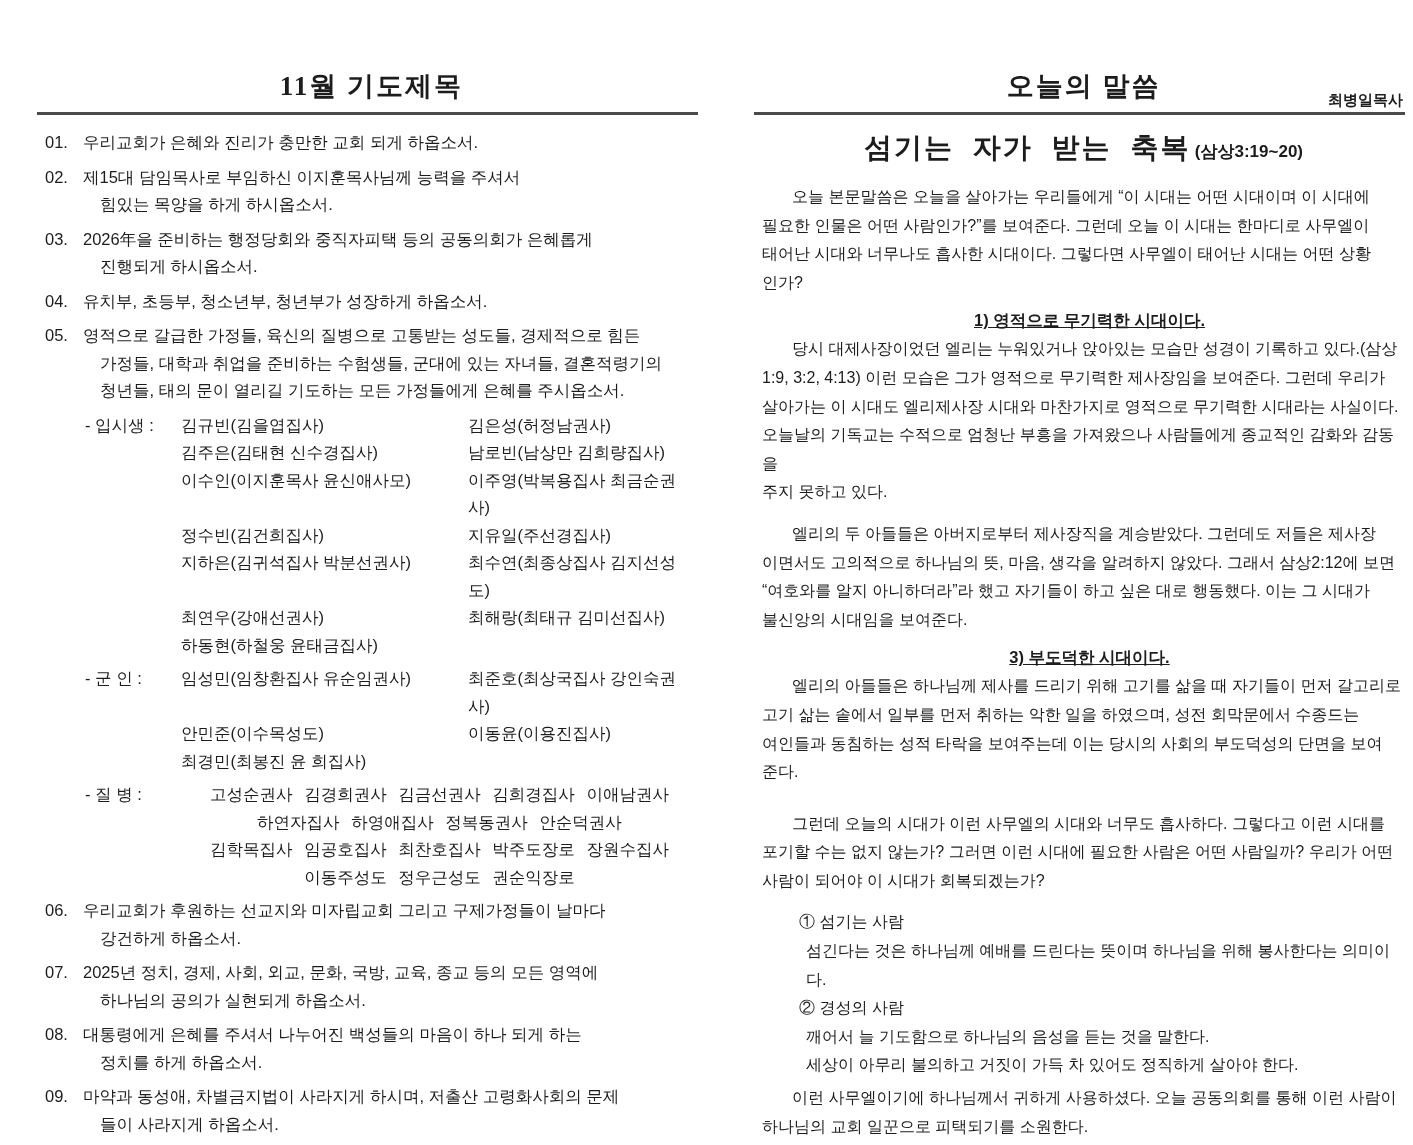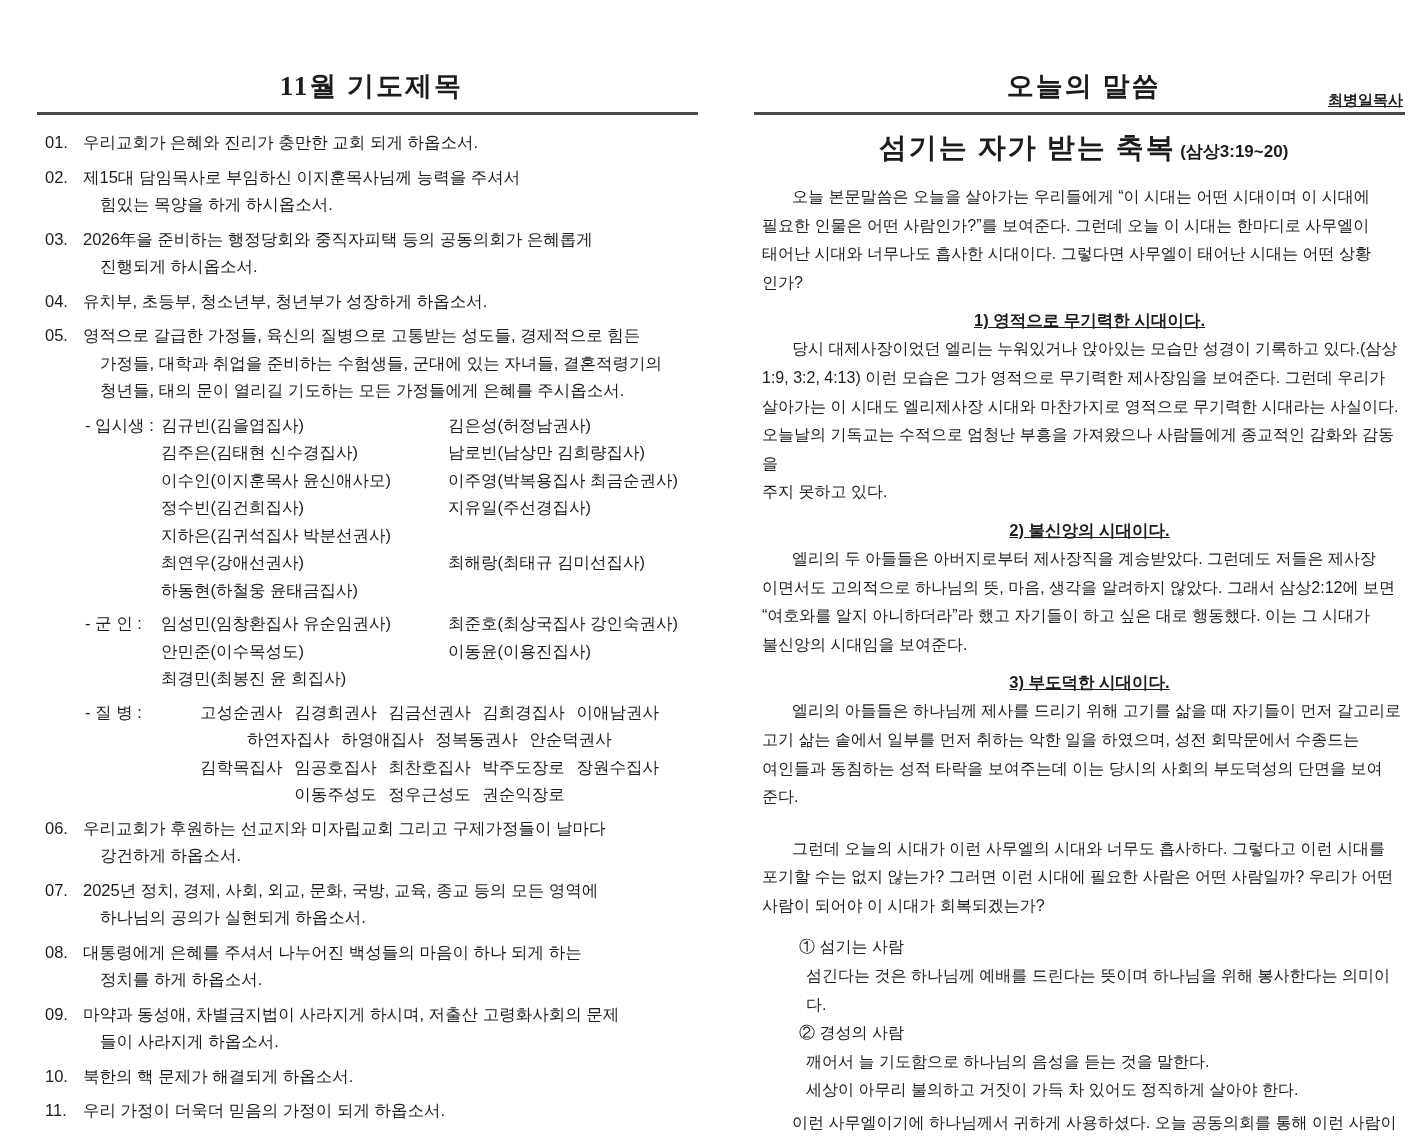--- a/index.html
+++ b/index.html
@@ -8,40 +8,40 @@
   .page{display:flex;width:1413px;height:807px;}
 
   
   .col-left{width:710px;box-sizing:border-box;padding:68px 12px 0 45px;}
   .col-right{width:703px;box-sizing:border-box;padding:68px 8px 0 52px;}
 
   
   .hdr{position:relative;}
   .page-title{font-family:"Liberation Serif", serif;font-weight:bold;
               font-size:27px;text-align:center;letter-spacing:2px;margin:0 0 8px 0;}
-  .author{position:absolute;right:2px;bottom:-6px;font-size:15px;font-weight:600;text-decoration:underline;}
+  .author{position:absolute;right:2px;bottom:-6px;font-size:15px;font-weight:600;}
   .rule{border:none;border-top:3px solid #4a4a4a;margin:8px 0 14px -8px;}
 
   
   .item{display:flex;margin-bottom:7px;font-size:16.5px;line-height:27.5px;}
   .inum{width:38px;flex:none;}
   .itext{white-space:pre-line;padding-left:17px;text-indent:-17px;flex:1;}
 
   
-  .rgroup{display:flex;font-size:16.5px;line-height:27.5px;margin:1px 0 6px 40px;}
+  .rgroup{display:flex;font-size:16.5px;line-height:27.5px;margin:1px 0 6px 40px;gap:20px;}
   .rlabel{width:76px;flex:none;}
   .rrows{flex:1;}
   .rrow{display:flex;}
   .rc1{width:287px;flex:none;}
   .rc2{flex:1;}
   .rline{word-spacing:7px;text-align:center;}
 
   
   .sermon{text-align:center;margin:10px 0 16px 0;white-space:nowrap;}
-  .stitle{font-family:Liberation Serif, serif;font-weight:900;
+  .stitle{font-family:Liberation Mono, monospace;font-weight:900;
           font-size:28px;letter-spacing:2px;}
   .sref{font-size:17px;font-weight:600;text-align:center;}
   .para{white-space:pre-line;text-indent:30px;font-size:16px;line-height:28.6px;
         margin:0 0 13px 0;}
   .hd{font-size:16.5px;font-weight:bold;text-decoration:underline;
       margin:12px 0 3px 12px;text-align:center;}
   .ln{font-size:16px;line-height:28.6px;white-space:pre-line;margin-left:37px;}
   .ln.desc{padding-left:7px;}
   .gap{height:10px;}
 </style>
@@ -95,20 +95,21 @@
         <div class="rrow">
             <span class="rc1">이수인(이지훈목사 윤신애사모)</span>
             <span class="rc2">이주영(박복용집사 최금순권사)</span>
           </div>
         <div class="rrow">
             <span class="rc1">정수빈(김건희집사)</span>
             <span class="rc2">지유일(주선경집사)</span>
           </div>
         <div class="rrow">
             <span class="rc1">지하은(김귀석집사 박분선권사)</span>
+            <span class="rc2">최수연(최종상집사 김지선성도)</span>
           </div>
         <div class="rrow">
             <span class="rc1">최연우(강애선권사)</span>
             <span class="rc2">최해랑(최태규 김미선집사)</span>
           </div>
         <div class="rrow">
             <span class="rc1">하동현(하철웅 윤태금집사)</span>
             <span class="rc2"></span>
           </div>
       </div>
@@ -189,21 +190,20 @@
 태어난 시대와 너무나도 흡사한 시대이다. 그렇다면 사무엘이 태어난 시대는 어떤 상황
 인가?</p>
 
     <div class="hd">1) 영적으로 무기력한 시대이다.</div>
     <p class="para">당시 대제사장이었던 엘리는 누워있거나 앉아있는 모습만 성경이 기록하고 있다.(삼상
 1:9, 3:2, 4:13) 이런 모습은 그가 영적으로 무기력한 제사장임을 보여준다. 그런데 우리가
 살아가는 이 시대도 엘리제사장 시대와 마찬가지로 영적으로 무기력한 시대라는 사실이다.
 오늘날의 기독교는 수적으로 엄청난 부흥을 가져왔으나 사람들에게 종교적인 감화와 감동을
 주지 못하고 있다.</p>
 
-    <div class="hd">2) 불신앙의 시대이다.</div>
     <p class="para">엘리의 두 아들들은 아버지로부터 제사장직을 계승받았다. 그런데도 저들은 제사장
 이면서도 고의적으로 하나님의 뜻, 마음, 생각을 알려하지 않았다. 그래서 삼상2:12에 보면
 “여호와를 알지 아니하더라”라 했고 자기들이 하고 싶은 대로 행동했다. 이는 그 시대가
 불신앙의 시대임을 보여준다.</p>
 
     <div class="hd">3) 부도덕한 시대이다.</div>
     <p class="para">엘리의 아들들은 하나님께 제사를 드리기 위해 고기를 삶을 때 자기들이 먼저 갈고리로
 고기 삶는 솥에서 일부를 먼저 취하는 악한 일을 하였으며, 성전 회막문에서 수종드는
 여인들과 동침하는 성적 타락을 보여주는데 이는 당시의 사회의 부도덕성의 단면을 보여
 준다.</p>

